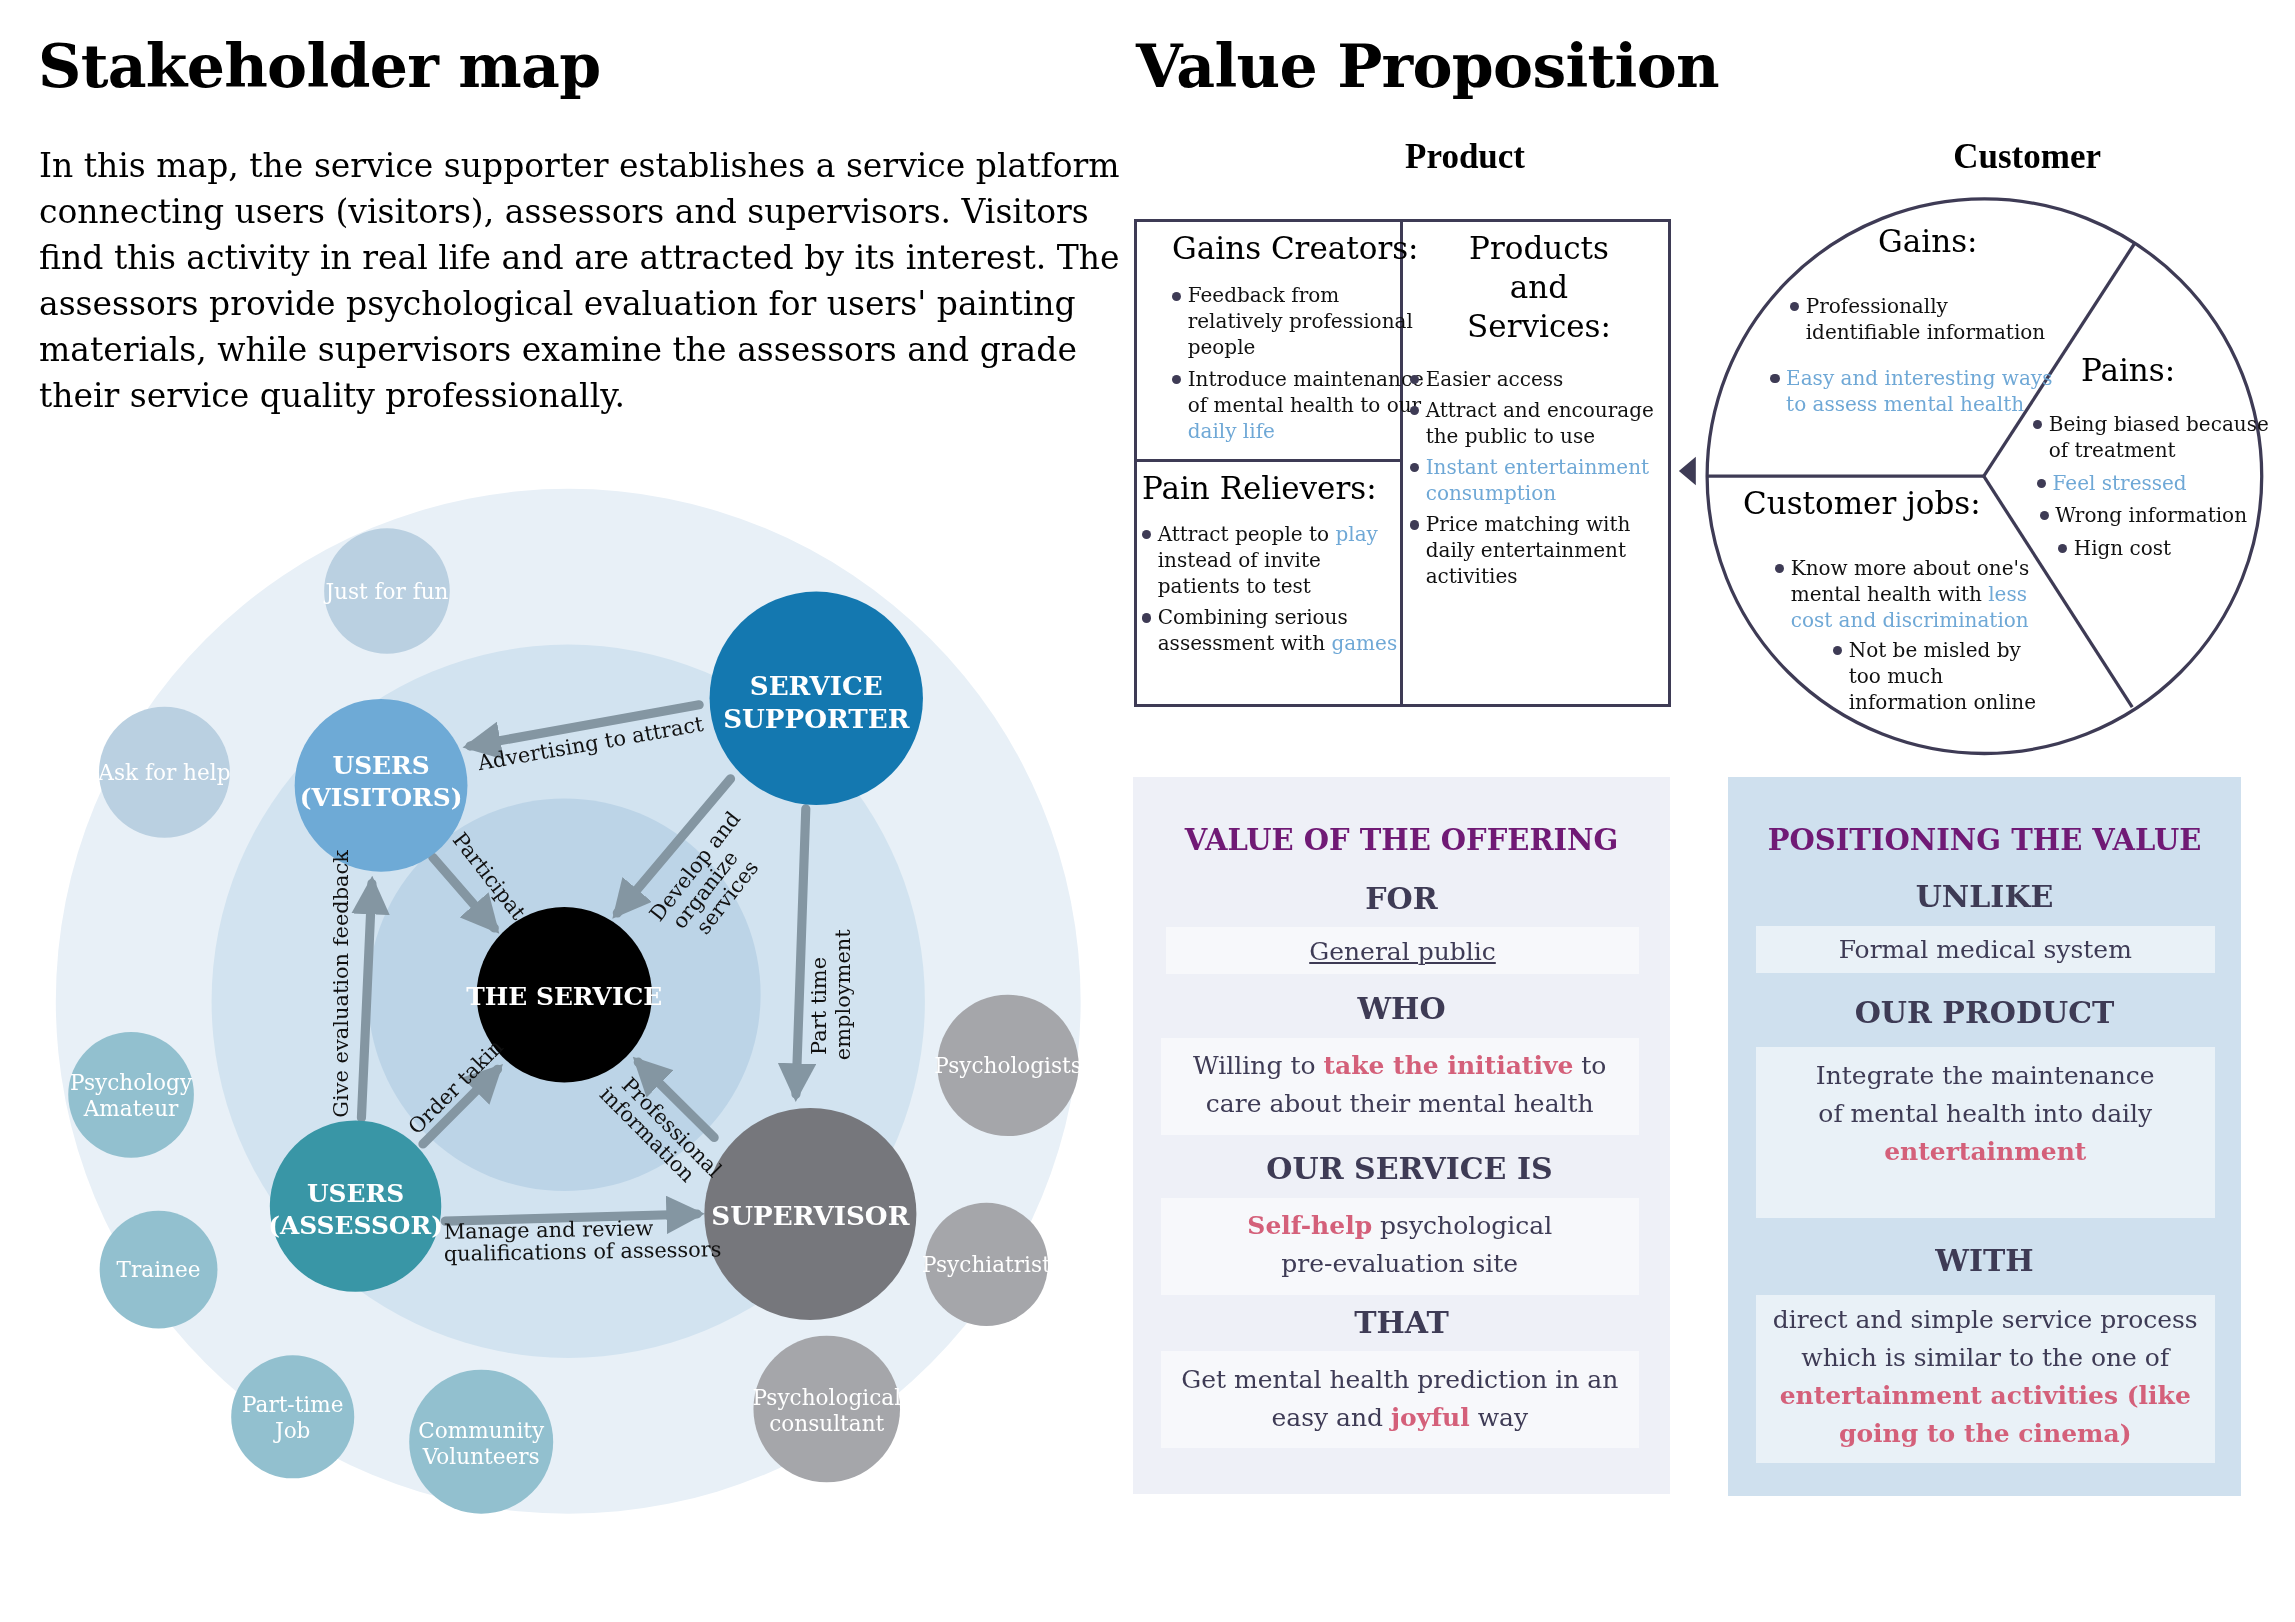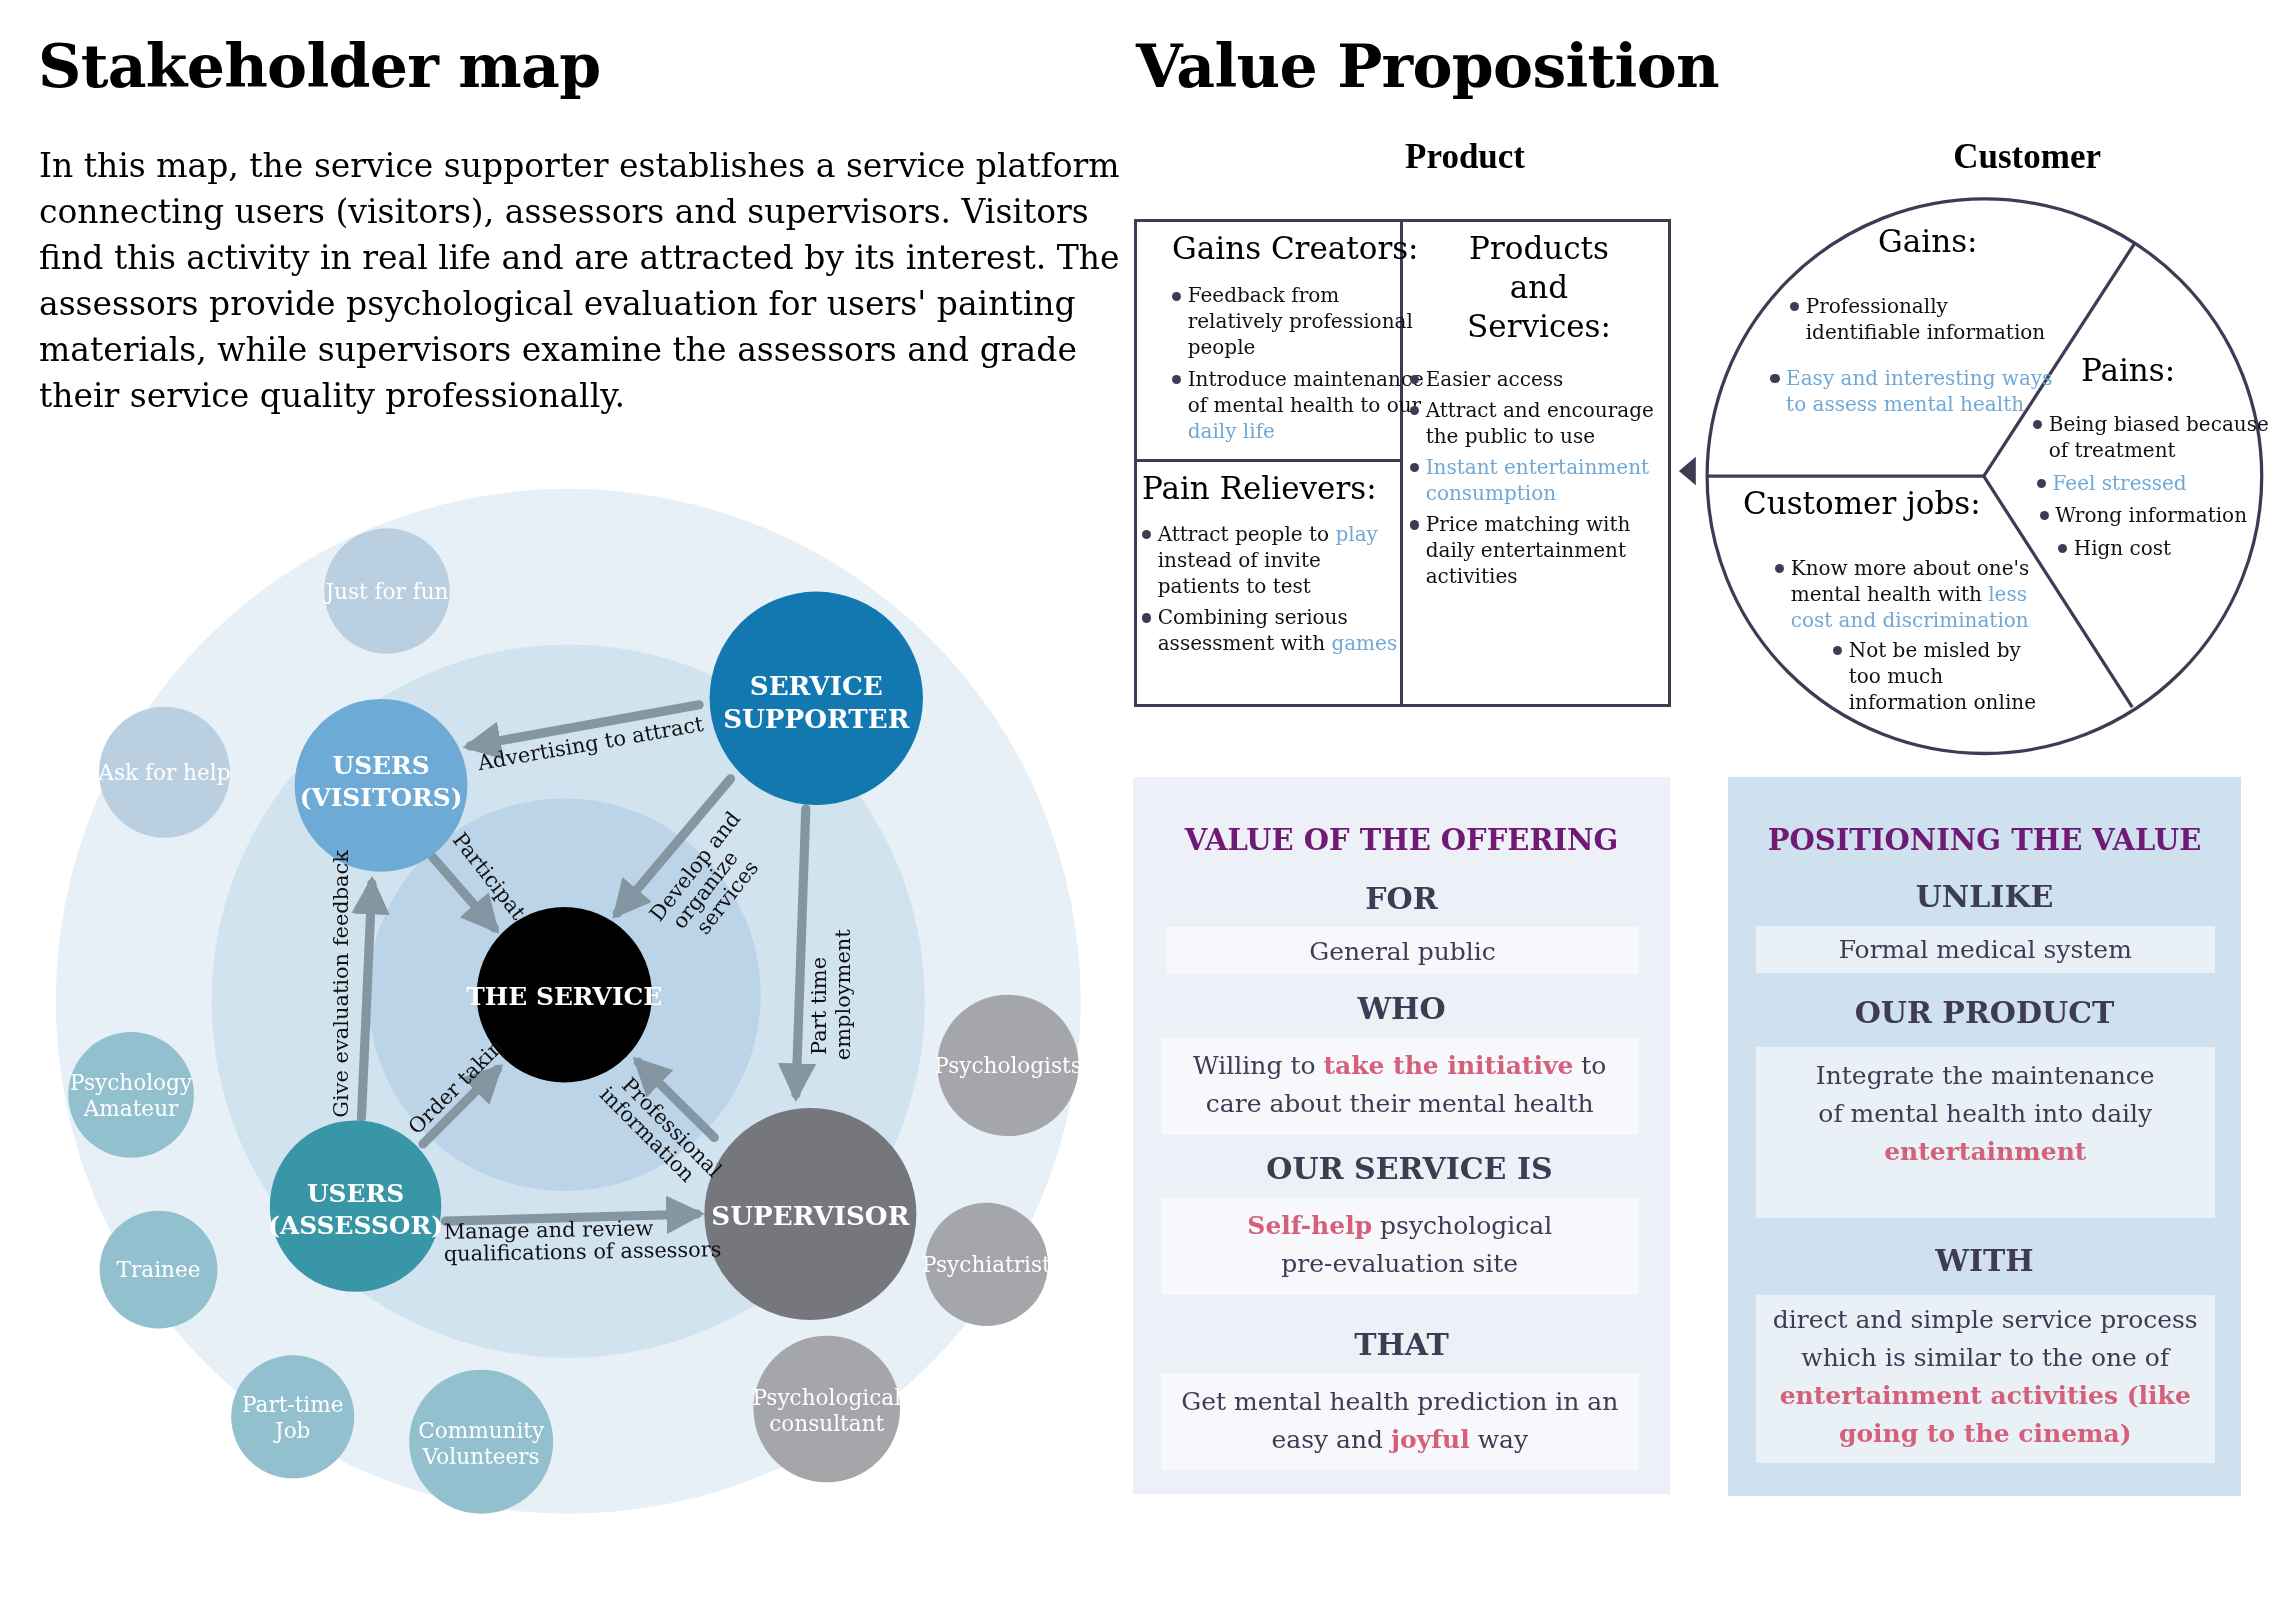--- a/index.html
+++ b/index.html
@@ -213,30 +213,30 @@
   <div class="cell-title">Customer jobs:</div>
 </div>
 <ul class="bullets cust-text" style="left:1775px; top:555px; width:281px;">
   <li style="margin-bottom:3.9px;"><span>Know more about one's mental health with </span><span class="hl-blue">less cost and discrimination</span></li>
   <li style="margin-left:58px; width:209px;"><span>Not be misled by too much information online</span></li>
 </ul>
 
 <div class="panel" style="left:1133px; top:777px; width:537px; height:717px; background:#eef0f7;">
   <div class="panel-head" style="margin-top:46px;">VALUE OF THE OFFERING</div>
   <div class="panel-label" style="margin-top:23.6px;">FOR</div>
-  <div class="panel-card" style="margin:11.8px 31px 0 33px; height:47px; line-height:37px;">General public</div>
+  <div class="panel-card" style="margin:11.8px 31px 0 33px; height:47px; line-height:37px;text-decoration:underline;">General public</div>
   <div class="panel-label" style="margin-top:17px;">WHO</div>
   <div class="panel-card" style="margin:11.8px 31px 0 27.5px; height:97px; padding-top:9.2px;">
     <span>Willing to </span><span class="hl-pink">take the initiative</span><span> to care about their mental health</span>
   </div>
   <div class="panel-label" style="margin-top:15.7px;padding-left:16px;">OUR SERVICE IS</div>
   <div class="panel-card" style="margin:11.8px 31px 0 27.5px; height:97px; padding:9.2px 59px 0 59px;">
     <span class="hl-pink">Self-help</span><span> psychological pre-evaluation site</span>
   </div>
-  <div class="panel-label" style="margin-top:32px;">THAT</div>
+  <div class="panel-label" style="margin-top:10px;">THAT</div>
   <div class="panel-card" style="margin:11.8px 31px 0 27.5px; height:97px; padding-top:9.2px;">
     <span>Get mental health prediction in an easy and </span><span class="hl-pink">joyful</span><span> way</span>
   </div>
 </div>
 
 <div class="panel" style="left:1728px; top:777px; width:513px; height:719px; background:#cfe0ee;">
   <div class="panel-head" style="margin-top:46px;">POSITIONING THE VALUE</div>
   <div class="panel-label" style="margin-top:22px;">UNLIKE</div>
   <div class="panel-card" style="margin:11.8px 26px 0 27.5px; height:47px; line-height:37px;">Formal medical system</div>
   <div class="panel-label" style="margin-top:22px;">OUR PRODUCT</div>

